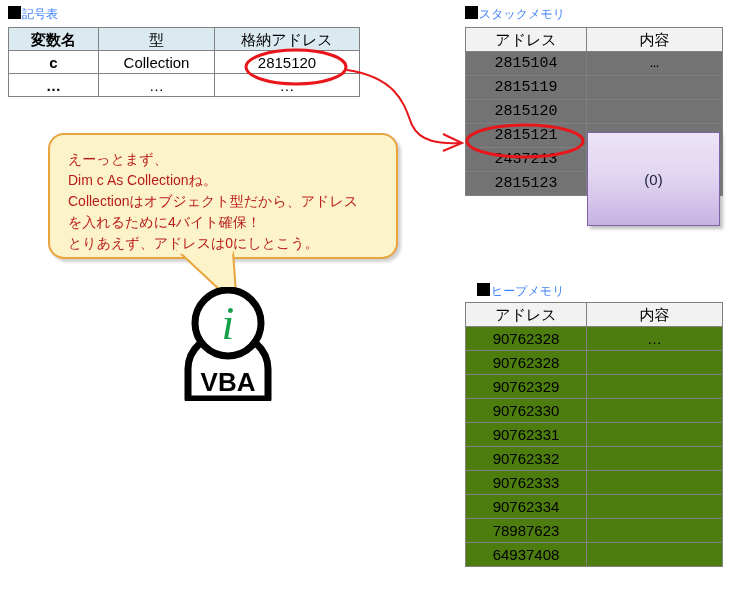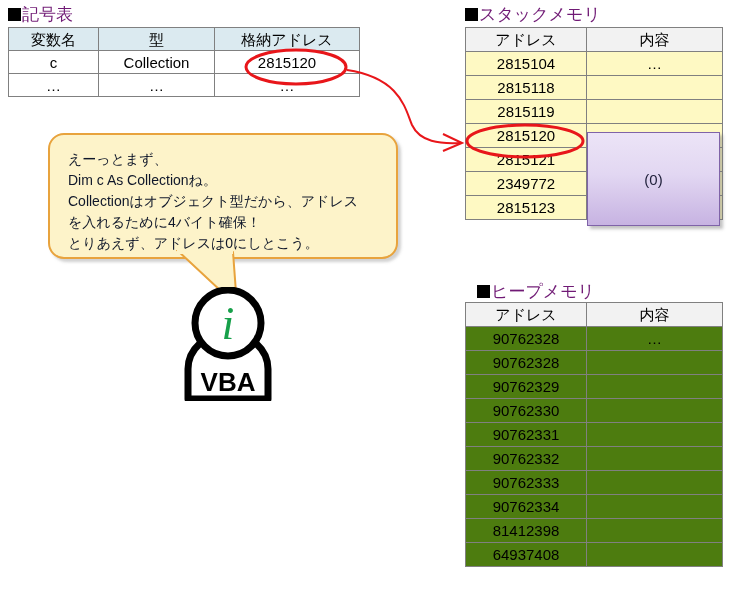--- a/index.html
+++ b/index.html
@@ -11,22 +11,22 @@
     height: 589px;
     position: relative;
     background: #ffffff;
     font-family: "Liberation Sans", sans-serif;
     overflow: hidden;
   }
 
   
   .section-title {
     position: absolute;
-    font-size: 17px;
-    color: #701a75;
+    font-size: 12px;
+    color: #3b82f6;
     white-space: nowrap;
     line-height: 1;
   }
   .sq {
     display: inline-block;
     width: 13px;
     height: 13px;
     background: #000000;
     vertical-align: -1px;
     margin-right: 1px;
@@ -46,28 +46,28 @@
     font-size: 15px;
     color: #000000;
     padding: 0;
     line-height: 1;
   }
 
   
   #symbol-table { left: 8px; top: 27px; }
   #symbol-table th { background: #dbeaf0; height: 22px; }
   #symbol-table td { background: #ffffff; height: 22px; }
-  #symbol-table .c-name { width: 89px; }
+  #symbol-table .c-name { width: 89px; font-weight: bold; }
   #symbol-table .c-type { width: 115px; }
   #symbol-table .c-addr { width: 144px; text-align: center; }
 
   
   #stack-table { left: 465px; top: 27px; }
   #stack-table th { background: #f2f2f2; height: 23px; }
-  #stack-table td { background: #fef9c3; height: 23px; }
+  #stack-table td { background: #737373; height: 23px; font-family: Liberation Mono, monospace; }
   #stack-table .c-addr { width: 120px; }
   #stack-table .c-val  { width: 135px; }
 
   
   #heap-table { left: 465px; top: 302px; }
   #heap-table th { background: #f2f2f2; height: 23px; }
   #heap-table td { background: #4d7c0f; height: 23px; }
   #heap-table .c-addr { width: 120px; }
   #heap-table .c-val  { width: 135px; }
 
@@ -106,21 +106,21 @@
     height: 126px;
     background: #fdf3c9;
     border: 2px solid #e8a33d;
     border-radius: 16px;
     box-shadow: 3px 3px 3px rgba(140,140,140,0.4);
     box-sizing: border-box;
   }
   #bubble-text {
     padding: 14px 0 0 18px;
     font-size: 14px;
-    color: #0f172a;
+    color: #b91c1c;
     line-height: 21px;
     white-space: pre-line;
   }
   #bubble-tail {
     position: absolute;
     left: 175px;
     top: 250px;
     width: 70px;
     height: 62px;
   }
@@ -169,37 +169,33 @@
   <tbody>
       <tr>
     <th class="c-addr">アドレス</th>
     <th class="c-val">内容</th>
   </tr>
   <tr>
     <td class="c-addr">2815104</td>
     <td class="c-val">…</td>
   </tr>
   <tr>
-    <td class="c-addr">2815118</td>
-    <td class="c-val"></td>
-  </tr>
-  <tr>
     <td class="c-addr">2815119</td>
     <td class="c-val"></td>
   </tr>
   <tr>
     <td class="c-addr">2815120</td>
     <td class="c-val"></td>
   </tr>
   <tr>
     <td class="c-addr">2815121</td>
     <td class="c-val"></td>
   </tr>
   <tr>
-    <td class="c-addr">2349772</td>
+    <td class="c-addr">2437213</td>
     <td class="c-val"></td>
   </tr>
   <tr>
     <td class="c-addr">2815123</td>
     <td class="c-val"></td>
   </tr>
 </tbody>
   </table>
 
 <div id="alloc-block">
@@ -242,21 +238,21 @@
   </tr>
   <tr>
     <td class="c-addr">90762333</td>
     <td class="c-val"></td>
   </tr>
   <tr>
     <td class="c-addr">90762334</td>
     <td class="c-val"></td>
   </tr>
   <tr>
-    <td class="c-addr">81412398</td>
+    <td class="c-addr">78987623</td>
     <td class="c-val"></td>
   </tr>
   <tr>
     <td class="c-addr">64937408</td>
     <td class="c-val"></td>
   </tr>
 </tbody>
   </table>
 
 <div id="speech-bubble">

